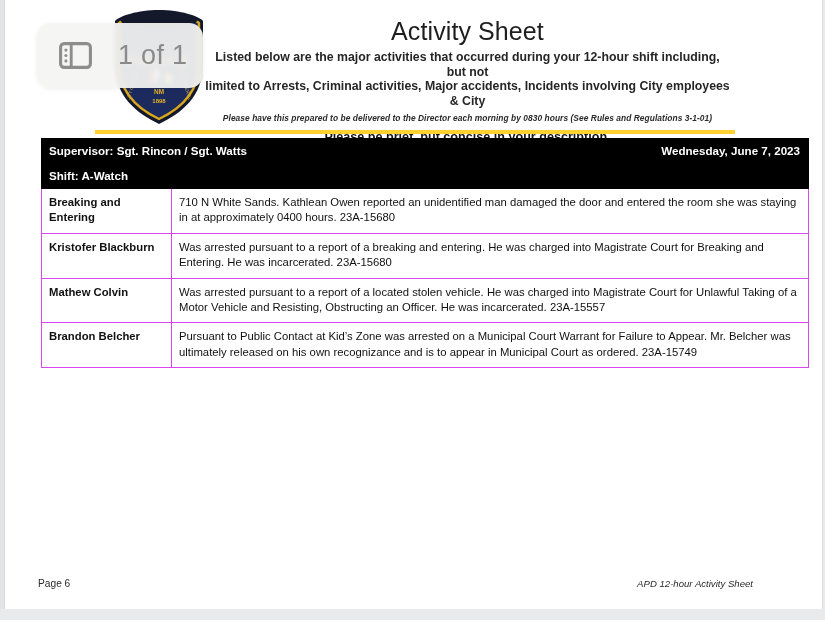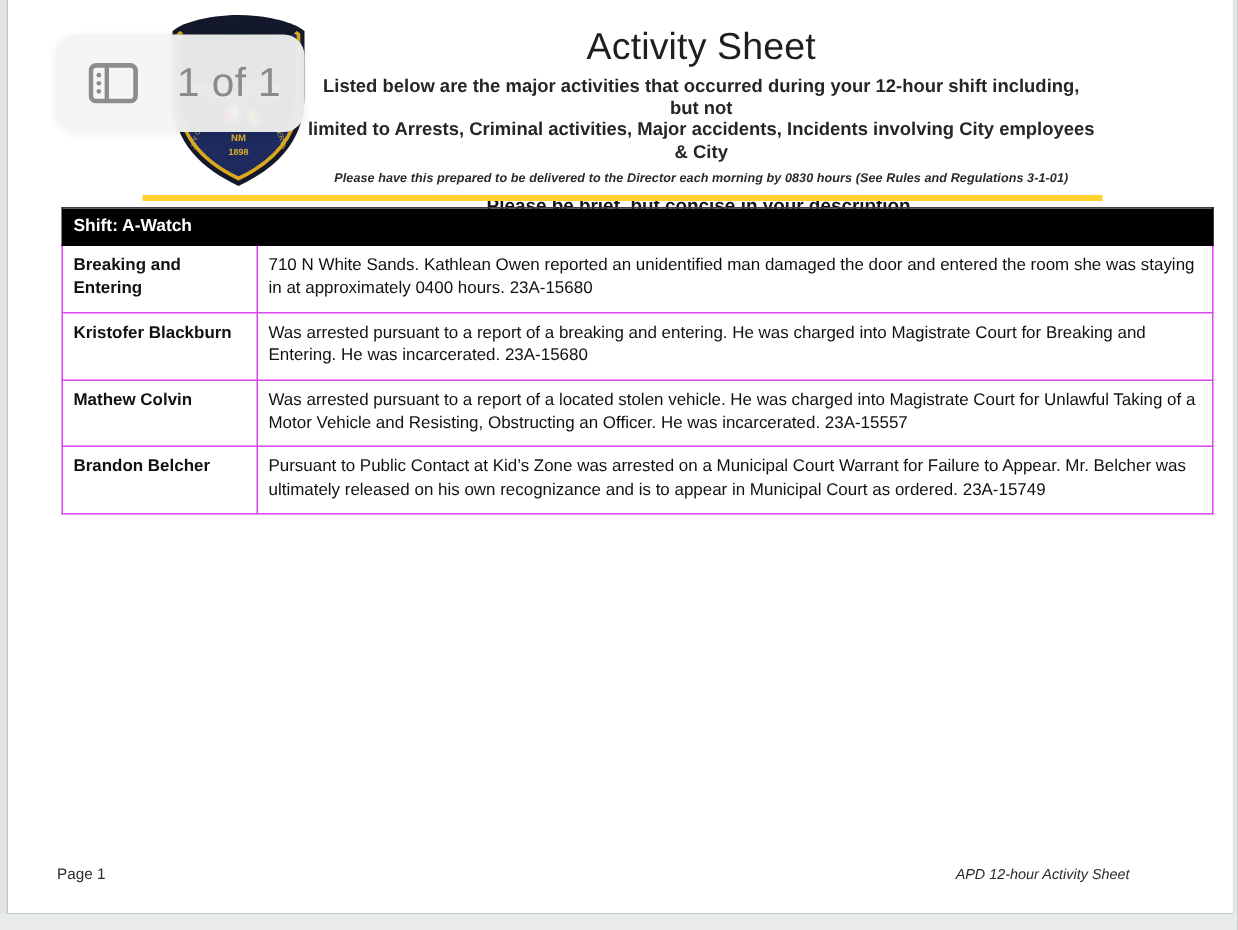--- a/index.html
+++ b/index.html
@@ -9,21 +9,21 @@
     height: 620px;
     overflow: hidden;
     background: #e8e9eb;
     font-family: "Liberation Sans", sans-serif;
   }
 
   #viewer {
     position: relative;
     width: 825px;
     height: 620px;
-    background: #14532d;
+    background: #a16207;
     overflow: hidden;
   }
 
   
   #page {
     position: absolute;
     left: 5px;
     top: 0px;
     width: 817px;
     height: 609px;
@@ -254,20 +254,24 @@
 
     <div id="yellow-rule"></div>
 
     <table id="activity-table">
       <colgroup>
         <col style="width:130px">
         <col style="width:200px">
         <col style="width:437px">
       </colgroup>
       <tbody>
+        <tr>
+          <td class="hdr-cell" colspan="2">Supervisor: Sgt. Rincon / Sgt. Watts</td>
+          <td class="hdr-cell right hdr-divider">Wednesday, June 7, 2023</td>
+        </tr>
         <tr class="hdr-row-sep">
           <td class="hdr-cell" colspan="2">Shift:  A-Watch</td>
           <td class="hdr-cell right hdr-divider"></td>
         </tr>
 
         <tr class="row-tall">
           <td class="body-cell name">Breaking and Entering</td>
           <td class="body-cell" colspan="2">710 N White Sands. Kathlean Owen reported an unidentified man damaged the door and entered the room she was staying in at approximately 0400 hours. 23A-15680</td>
         </tr>
         <tr class="row-tall">
@@ -279,21 +283,21 @@
           <td class="body-cell" colspan="2">Was arrested pursuant to a report of a located stolen vehicle. He was charged into Magistrate Court for Unlawful Taking of a Motor Vehicle and Resisting, Obstructing an Officer. He was incarcerated. 23A-15557</td>
         </tr>
         <tr class="row-tall">
           <td class="body-cell name">Brandon Belcher</td>
           <td class="body-cell" colspan="2">Pursuant to Public Contact at Kid’s Zone was arrested on a Municipal Court Warrant for Failure to Appear. Mr. Belcher was ultimately released on his own recognizance and is to appear in Municipal Court as ordered. 23A-15749</td>
         </tr>
       </tbody>
     </table>
 
     <div id="doc-footer">
-      <div id="page-number">Page 1</div>
+      <div id="page-number">Page 6</div>
       <div id="footer-label">APD 12-hour Activity Sheet</div>
     </div>
 
   </div>
 
   <div id="viewer-bottom-strip"></div>
 
   <div id="page-indicator">
     <span id="thumb-icon">
       <svg viewBox="0 0 33 27" width="33" height="27" aria-hidden="true">

